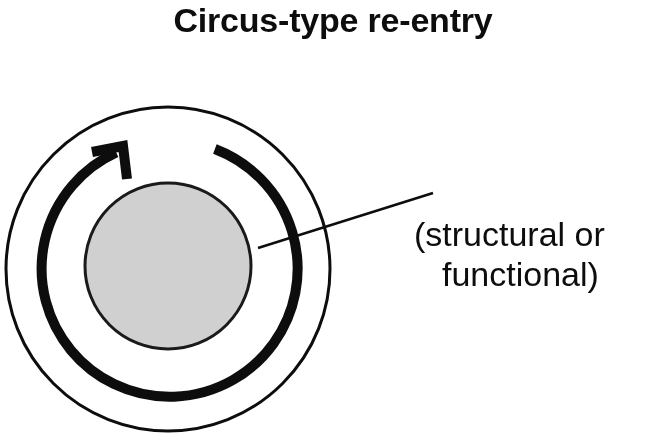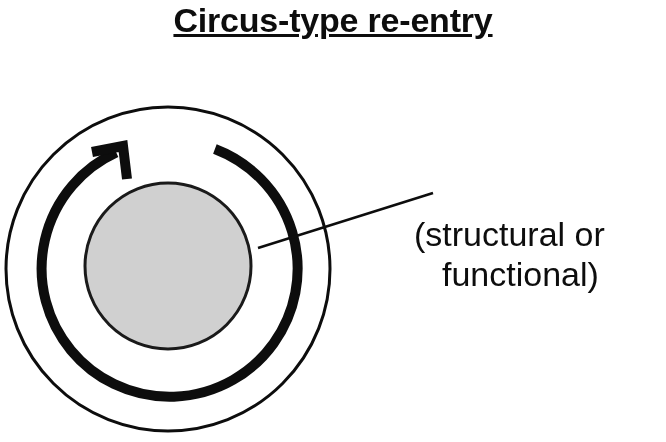--- a/index.html
+++ b/index.html
@@ -22,21 +22,20 @@
     left: 0;
     top: 0;
     width: 666px;
     text-align: center;
     font-size: 34px;
     font-weight: bold;
     line-height: 40px;
     color: #0d0d0d;
     letter-spacing: -0.2px;
     white-space: nowrap;
-    text-decoration: underline;
   }
   #diagram-svg {
     position: absolute;
     left: 0;
     top: 0;
   }
   .callout-line-text {
     position: absolute;
     color: #0d0d0d;
     font-size: 34px;

